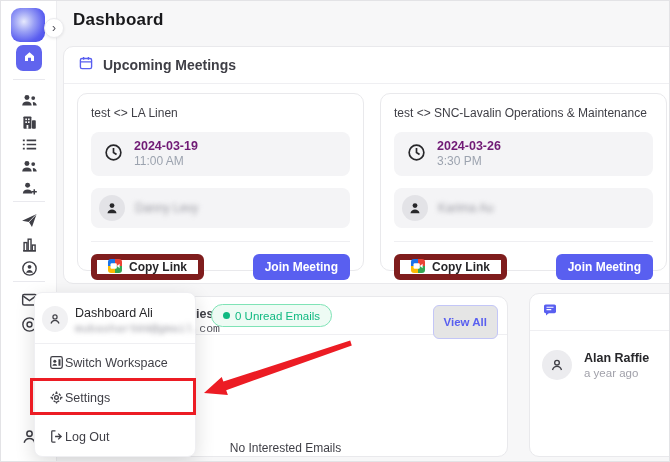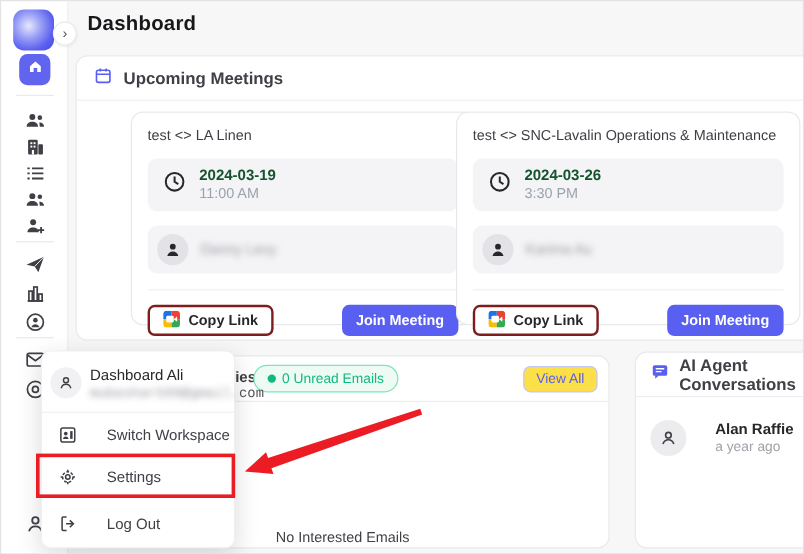--- a/index.html
+++ b/index.html
@@ -20,55 +20,55 @@
   .page-title { position:absolute; left:62px; top:9px; font-size:17px; font-weight:700; color:#18181b; letter-spacing:.2px;margin-left:10px; }
 
   
   .panel { position:absolute; background:#fff; border:1px solid #e9e9ec; border-radius:10px; }
   .panel-head { position:relative; height:37px; border-bottom:1px solid #efeff2; display:flex; align-items:center; gap:9px; padding:0 14px; }
   .panel-title { font-size:14px; font-weight:600; color:#3f3f46; }
 
   .meetings { left:62px; top:45px; width:620px; height:238px; }
 
   .mcard { position:absolute; top:46px; width:287px; height:178px; background:#fff; border:1px solid #e9e9ec; border-radius:10px; padding:12px 13px; }
-  .mcard.c1 { left:13px;margin-left:32px; } .mcard.c2 { left:316px; }
+  .mcard.c1 { left:13px; } .mcard.c2 { left:316px; }
   .mcard-title { font-size:12px; color:#3f3f46; font-weight:500; height:18px; white-space:nowrap; overflow:hidden; }
   .time-box { height:44px; background:#f4f4f6; border-radius:8px; display:flex; align-items:center; gap:10px; padding-left:12px; }
-  .time-date { font-size:12.5px; font-weight:700; color:#14532d; line-height:15px; }
+  .time-date { font-size:12.5px; font-weight:700; color:#701a75; line-height:15px; }
   .time-hour { font-size:12px; color:#9ca3af; line-height:15px; }
   .person-box { margin-top:12px; height:40px; background:#f4f4f6; border-radius:8px; display:flex; align-items:center; gap:10px; padding-left:8px; }
   .avatar-sm { width:26px; height:26px; border-radius:50%; background:#e3e3e7; display:flex; align-items:center; justify-content:center; flex:0 0 auto; }
   .blurred { filter:blur(2.6px); color:#9a9aa2; font-size:12px; user-select:none; }
   .card-sep { margin-top:13px; border-top:1px solid #efeff2; }
   .card-foot { margin-top:12px; display:flex; justify-content:space-between; align-items:center; }
-  .copy-btn { height:26px; display:inline-flex; align-items:center; gap:7px; padding:0 11px; background:#fff; border:2px solid #7f1d1d; border-radius:6px; font-size:12px; font-weight:700; color:#27272a; }
+  .copy-btn { height:26px; display:inline-flex; align-items:center; gap:7px; padding:0 11px; background:#fff; border:6px solid #7f1d1d; border-radius:6px; font-size:12px; font-weight:700; color:#27272a; }
   .join-btn { height:26px; display:inline-flex; align-items:center; padding:0 12px; background:#595ff0; border:none; border-radius:6px; font-size:12px; font-weight:700; color:#fff; }
 
   .replies { left:62px; top:295px; width:445px; height:161px; }
   .title-frag { position:absolute; left:132px; top:10px; font-size:12.5px; font-weight:600; color:#3f3f46; }
   .badge { position:absolute; left:147px; top:7px; height:23px; display:inline-flex; align-items:center; gap:5px; padding:0 11px; background:#eefbf4; border:1px solid #7fe3b6; border-radius:13px; color:#10b981; font-size:11.5px; }
   .badge-dot { width:7px; height:7px; border-radius:50%; background:#10b981; }
-  .viewall-btn { position:absolute; right:9px; top:8px; height:22px; padding:0 10px; background:#fde047; border:1px solid #c3c6f7; border-radius:6px; color:#595ff0; font-size:11.5px; font-weight:400; }
+  .viewall-btn { position:absolute; right:9px; top:8px; height:34px; padding:0 10px; background:#e5e5e5; border:1px solid #c3c6f7; border-radius:6px; color:#595ff0; font-size:11.5px; font-weight:700; }
   .empty-msg { position:absolute; top:144px; left:0; width:100%; text-align:center; font-size:12px; color:#3f3f46; }
 
   .ai { left:528px; top:292px; width:152px; height:164px; }
   .ai .panel-head { padding:0 12px; gap:8px; }
-  .ai-item { position:absolute; left:12px; top:56px; display:flex; gap:24px; align-items:flex-start; }
+  .ai-item { position:absolute; left:12px; top:56px; display:flex; gap:12px; align-items:flex-start; }
   .avatar-md { width:30px; height:30px; border-radius:50%; background:#ececef; display:flex; align-items:center; justify-content:center; }
   .ai-name { font-size:12.5px; font-weight:600; color:#27272a; line-height:16px; }
   .ai-time { font-size:11.5px; color:#a1a1aa; line-height:14px; }
 
   
   .dropdown { position:absolute; left:33px; top:291px; width:162px; height:165px; background:#fff; border:1px solid #efeff2; border-radius:8px; box-shadow:0 6px 20px rgba(0,0,0,.14); z-index:50; }
   .dd-user { position:absolute; left:7px; top:13px; display:flex; gap:7px; }
   .dd-name { font-size:12.5px; color:#27272a; line-height:15px; }
   .dd-email { font-size:11.5px; color:#52525b; line-height:15px; white-space:nowrap;font-family:Liberation Mono, monospace; }
   .dd-email .blurred { font-size:11.5px; }
   .dd-sep { position:absolute; left:0; top:50px; width:100%; height:1px; background:#efeff2; }
-  .dd-item { position:absolute; left:0; width:100%; height:37px; display:flex; align-items:center; gap:24px; padding-left:13px; font-size:12.5px; color:#3f3f46; cursor:pointer; }
+  .dd-item { position:absolute; left:0; width:100%; height:37px; display:flex; align-items:center; gap:0; padding-left:13px; font-size:12.5px; color:#3f3f46; cursor:pointer; }
   .dd-item .ic { width:17px; height:17px; flex:0 0 auto; }
 
   
   .red-box { position:absolute; left:29px; top:377px; width:166px; height:37px; border:3px solid #ec1c24; z-index:60; }
   .red-arrow { position:absolute; left:195px; top:328px; z-index:70; }
 </style>
 </head>
 <body>
 
 <div class="screen">
@@ -296,21 +296,20 @@
 
   <div class="panel ai">
     <div class="panel-head">
       <span>
         <svg width="16" height="16" viewBox="0 0 20 20">
             <rect x="2.5" y="3" width="15" height="11" rx="2" fill="#595ff0"></rect>
             <path d="M5 17v-3.5h4z" fill="#595ff0"></path>
             <path d="M5.6 6.6h8.8M5.6 9.6h6" stroke="#fff" stroke-width="1.4"></path>
           </svg>
       </span>
-      <span class="panel-title">AI Agent Conversations</span>
     </div>
     <div class="ai-item">
       <span class="avatar-md">
         <svg width="18" height="18" viewBox="0 0 20 20" fill="none" stroke="#3f3f46" stroke-width="1.5">
             <circle cx="10" cy="7.4" r="2.6"></circle>
             <path d="M5 15.6c.8-2.6 2.7-4 5-4s4.2 1.4 5 4"></path>
           </svg>
       </span>
       <span>
         <div class="ai-name">Alan Raffie</div>

